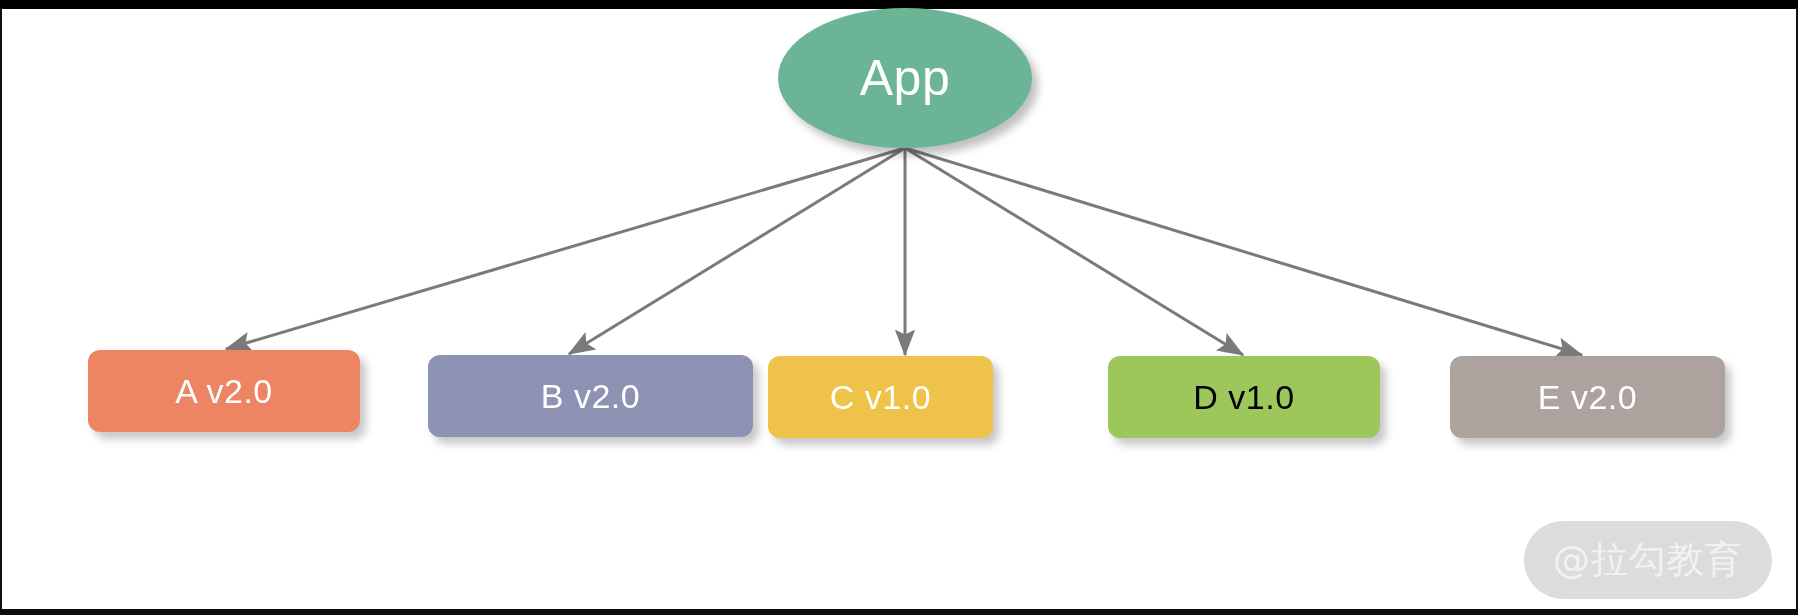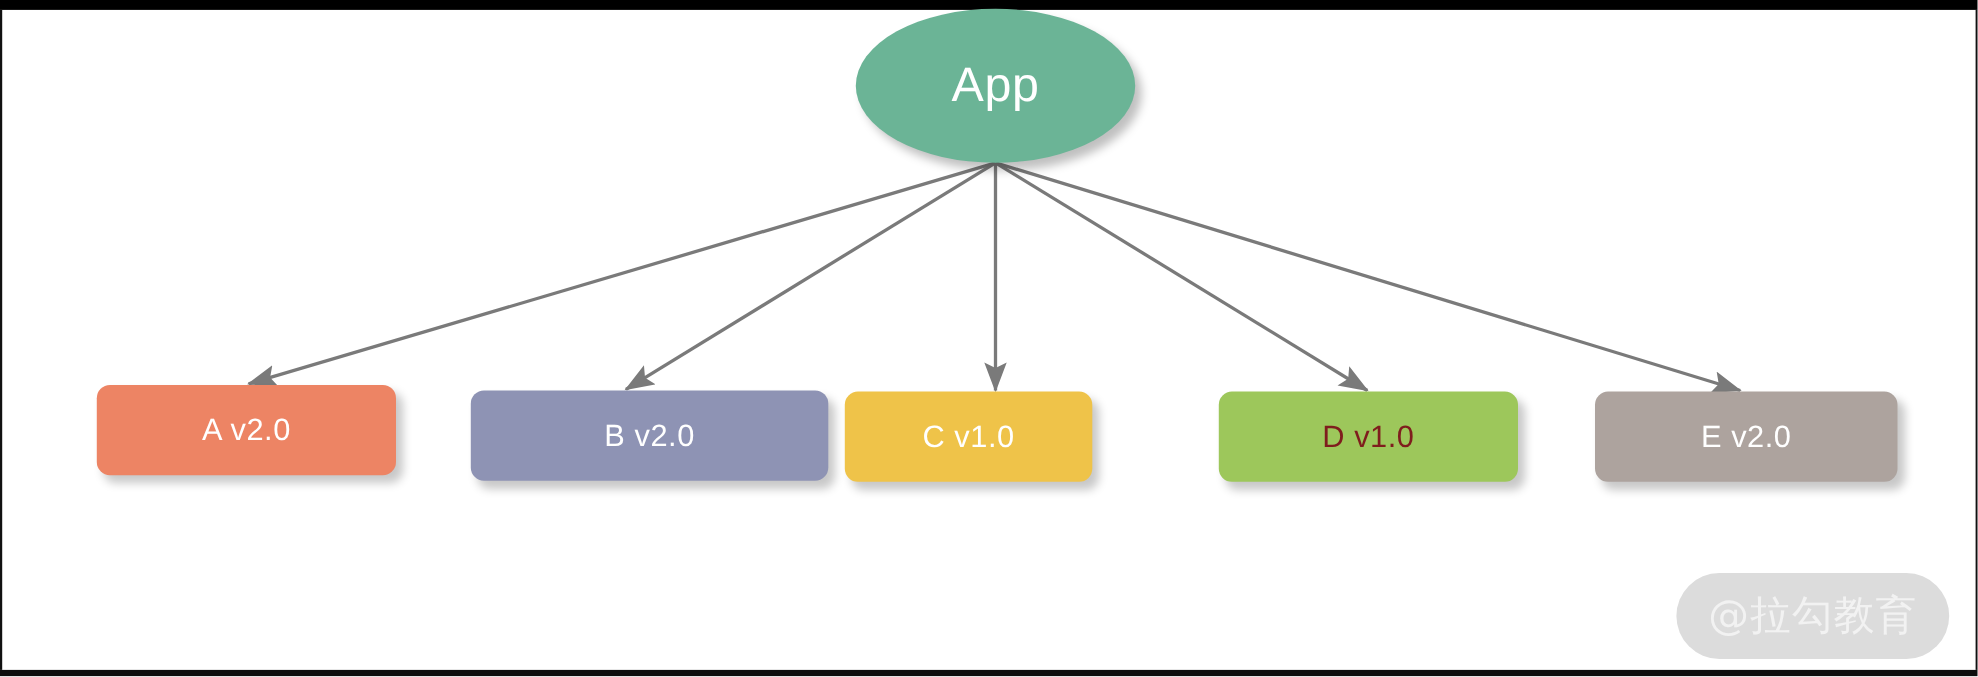--- a/index.html
+++ b/index.html
@@ -67,36 +67,36 @@
     top: 8px;
     width: 254px;
     height: 140px;
     border-radius: 50%;
     background: #6bb496;
     box-shadow: 6px 7px 9px rgba(0,0,0,0.25);
     display: flex;
     align-items: center;
     justify-content: center;
     color: #ffffff;
-    font-size: 44px;
+    font-size: 50px;
     font-weight: 400;
     letter-spacing: 0.5px;
   }
 
   
   .node-box {
     position: absolute;
     height: 82px;
     border-radius: 12px;
     box-shadow: 6px 7px 9px rgba(0,0,0,0.22);
     display: flex;
     align-items: center;
     justify-content: center;
     color: #ffffff;
-    font-size: 28px;
+    font-size: 34px;
     font-weight: 400;
     letter-spacing: 0.5px;
   }
   .box-a { left: 88px;   top: 350px; width: 272px; }
   .box-b { left: 428px;  top: 355px; width: 325px; }
   .box-c { left: 768px;  top: 356px; width: 225px; }
   .box-d { left: 1108px; top: 356px; width: 272px; }
   .box-e { left: 1450px; top: 356px; width: 275px; }
 
   
@@ -150,21 +150,21 @@
   </div>
 
   <div class="node-box box-b" style="background: rgb(142, 147, 180); color: rgb(255, 255, 255);">
     <span>B v2.0</span>
   </div>
 
   <div class="node-box box-c" style="background: rgb(239, 195, 73); color: rgb(255, 255, 255);">
     <span>C v1.0</span>
   </div>
 
-  <div class="node-box box-d" style="background: rgb(157, 199, 91); color: #7f1d1d;">
+  <div class="node-box box-d" style="background: rgb(157, 199, 91); color: #000000;">
     <span>D v1.0</span>
   </div>
 
   <div class="node-box box-e" style="background: rgb(173, 163, 158); color: rgb(255, 255, 255);">
     <span>E v2.0</span>
   </div>
 
   <div class="watermark" style="background: rgb(220, 220, 220); color: rgb(242, 242, 242);">
     <span>@拉勾教育</span>
   </div>

